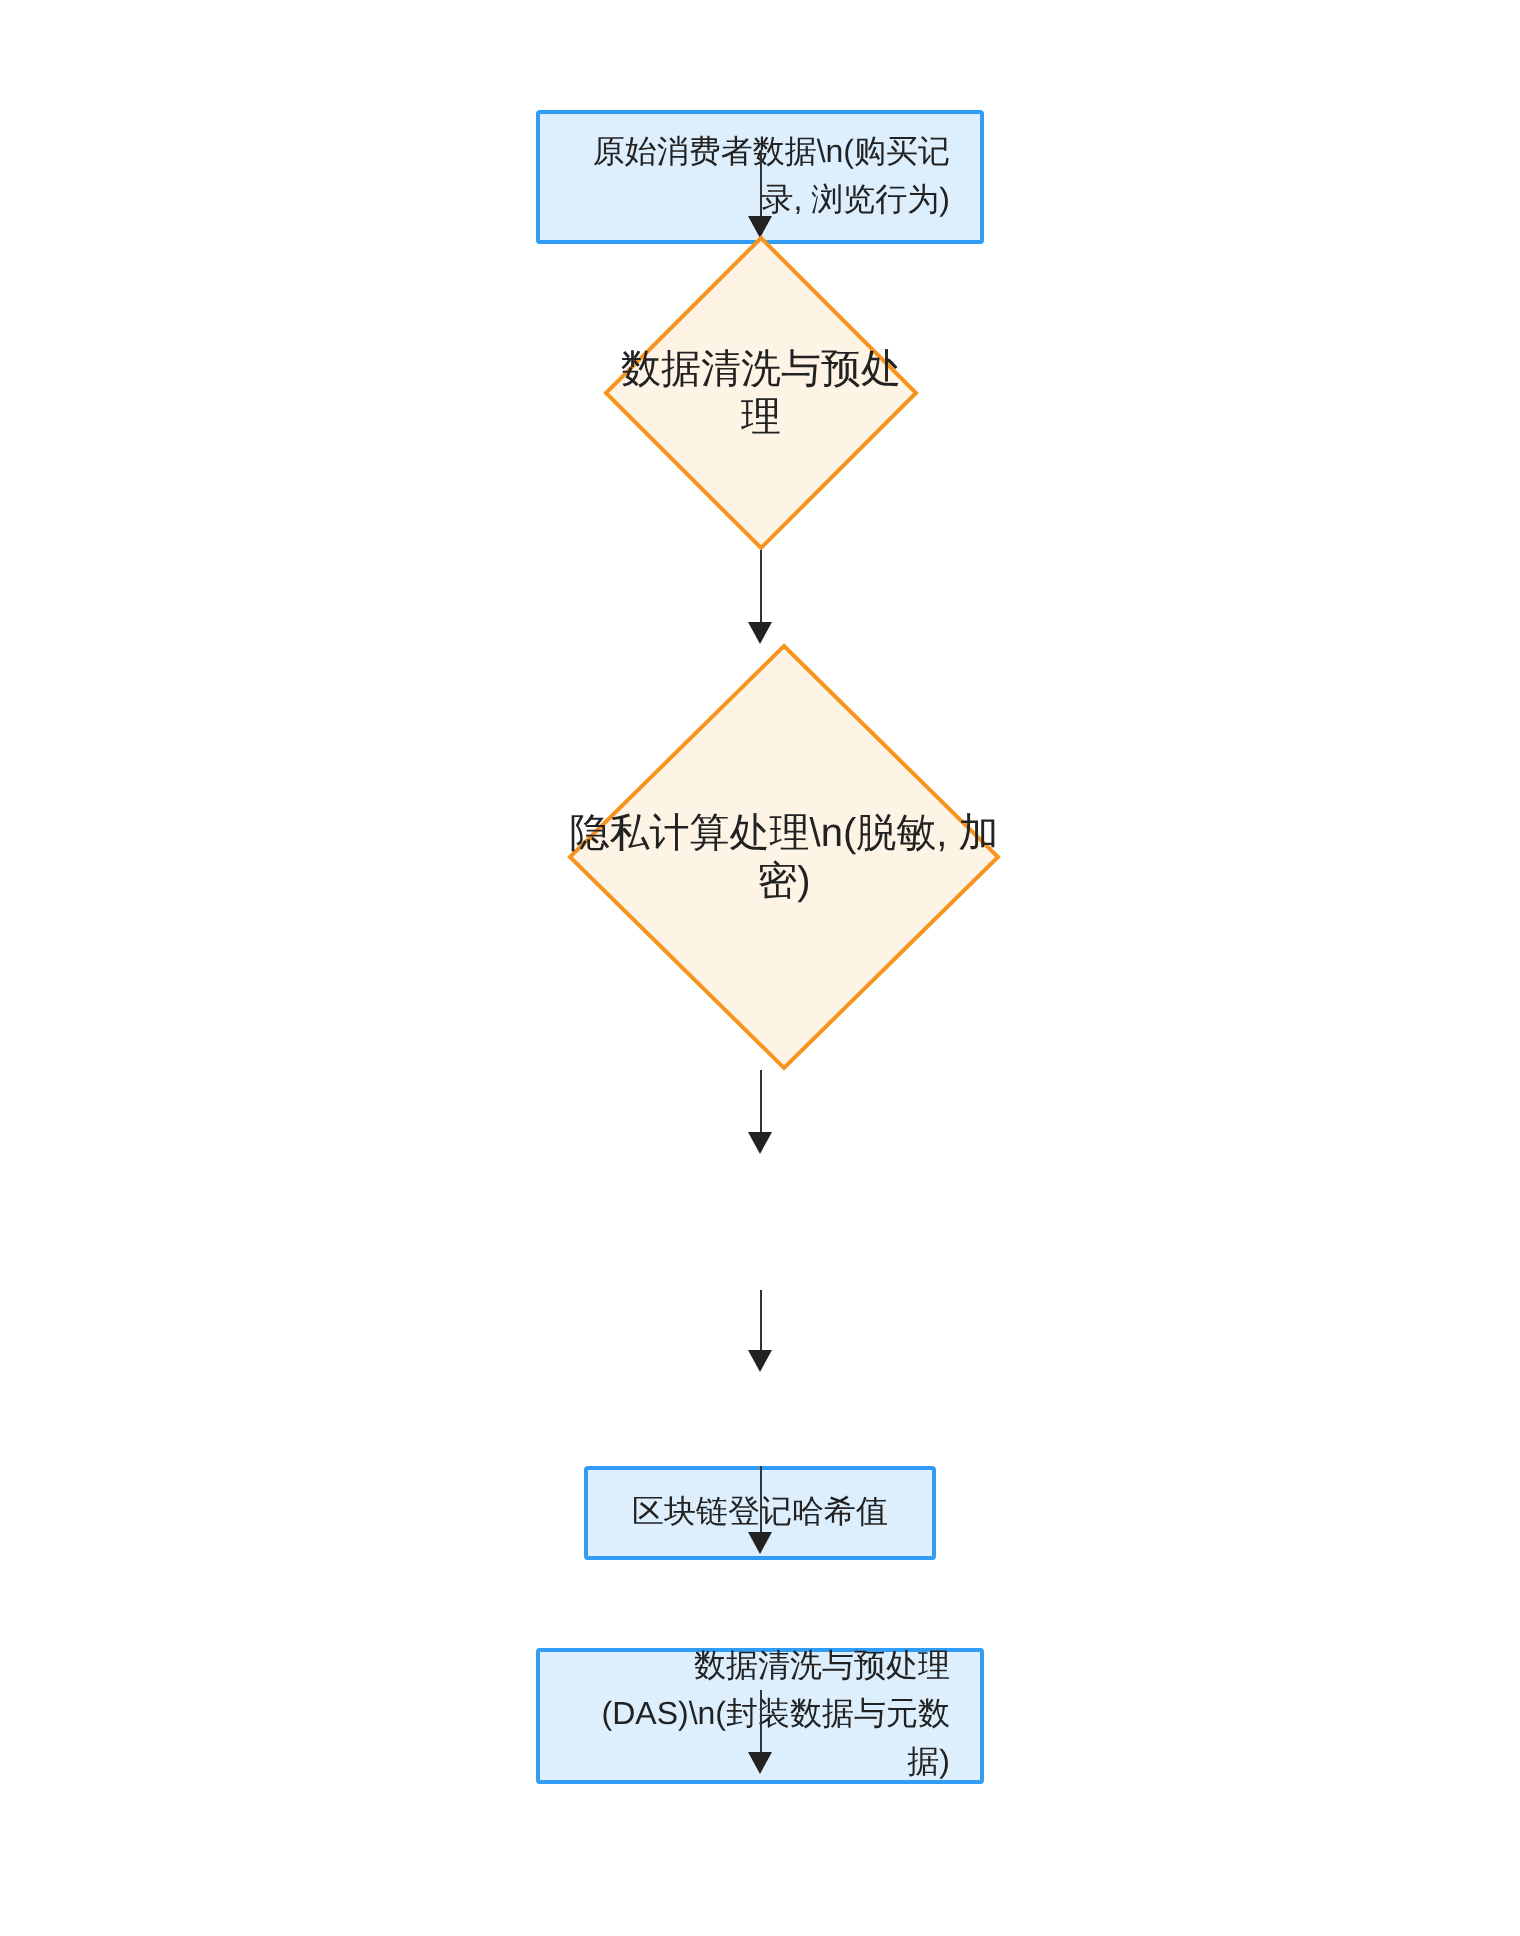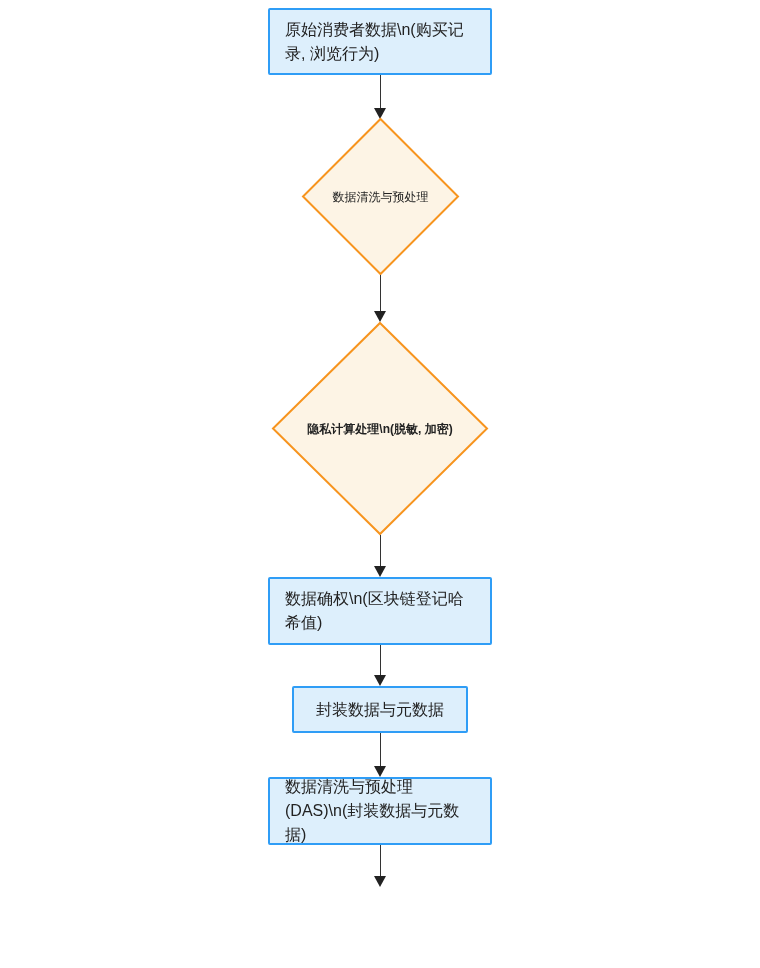--- a/index.html
+++ b/index.html
@@ -20,24 +20,25 @@
   }
   .node-rect {
     position: absolute;
     box-sizing: border-box;
     background: var(--rect-fill, #ddeffc);
     border: 2px solid var(--rect-border, #2f9df6);
     border-radius: 2px;
     display: flex;
     align-items: center;
     justify-content: center;
-    text-align: left;
+    text-align: right;
     font-size: 16px;
     line-height: 24px;
     padding: 2px 15px;
+    margin-top: 47px;
   }
   .diamond-wrap {
     position: absolute;
   }
   .diamond-svg {
     position: absolute;
     left: 0; top: 0;
     width: 100%;
     height: 100%;
     overflow: visible;
@@ -49,21 +50,21 @@
     stroke-width: 2;
     stroke-linejoin: miter;
   }
   .diamond-label {
     position: absolute;
     left: 0; top: 0; right: 0; bottom: 0;
     display: flex;
     align-items: center;
     justify-content: center;
     text-align: center;
-    font-size: 12px;
+    font-size: 20px;
     line-height: 24px;
   }
   .connector {
     position: absolute;
     left: 374px;
     width: 12px;
     display: flex;
     flex-direction: column;
     align-items: center;
   }
@@ -99,43 +100,40 @@
       <polygon points="78.5,1 156,78.5 78.5,156 1,78.5"></polygon>
     </svg>
     <div class="diamond-label">数据清洗与预处理</div>
   </div>
 
   <div class="connector" style="top:275px; height:47px;">
     <div class="connector-line"></div>
     <div class="connector-head"></div>
   </div>
 
-  <div class="diamond-wrap" style="left:272px; top:322px; width:216px; height:213px;font-weight:bold;">
+  <div class="diamond-wrap" style="left:284px; top:322px; width:216px; height:213px;">
     <svg class="diamond-svg" viewBox="0 0 216 213" preserveAspectRatio="none">
       <polygon points="108,1 215,106.5 108,212 1,106.5"></polygon>
     </svg>
     <div class="diamond-label">隐私计算处理\n(脱敏, 加密)</div>
   </div>
 
   <div class="connector" style="top:535px; height:42px;">
     <div class="connector-line"></div>
     <div class="connector-head"></div>
   </div>
 
-  <div class="node-rect" style="left:268px; top:577px; width:224px; height:68px;">
-    <span>数据确权\n(区块链登记哈希值)</span>
-  </div>
 
   <div class="connector" style="top:645px; height:41px;">
     <div class="connector-line"></div>
     <div class="connector-head"></div>
   </div>
 
   <div class="node-rect" style="left:292px; top:686px; width:176px; height:47px;">
-    <span>封装数据与元数据</span>
+    <span>区块链登记哈希值</span>
   </div>
 
   <div class="connector" style="top:733px; height:44px;">
     <div class="connector-line"></div>
     <div class="connector-head"></div>
   </div>
 
   <div class="node-rect" style="left:268px; top:777px; width:224px; height:68px;">
     <span>数据清洗与预处理(DAS)\n(封装数据与元数据)</span>
   </div>

